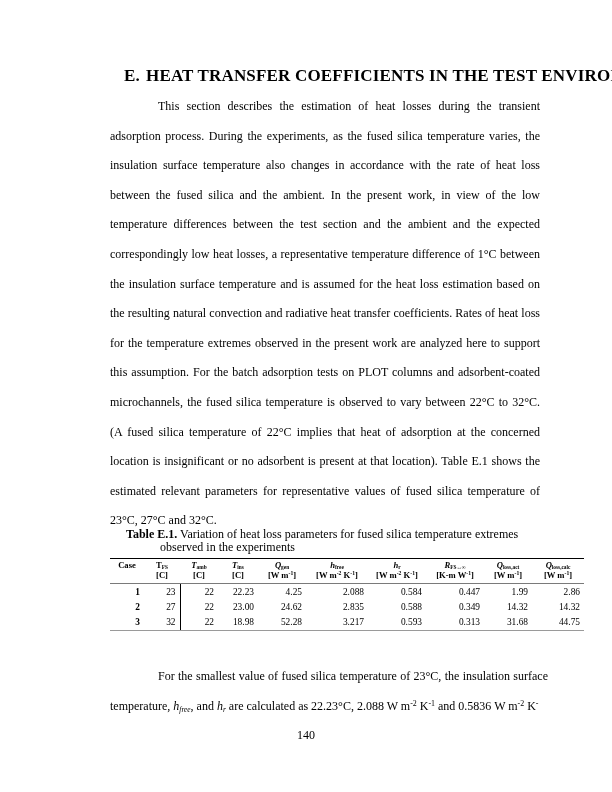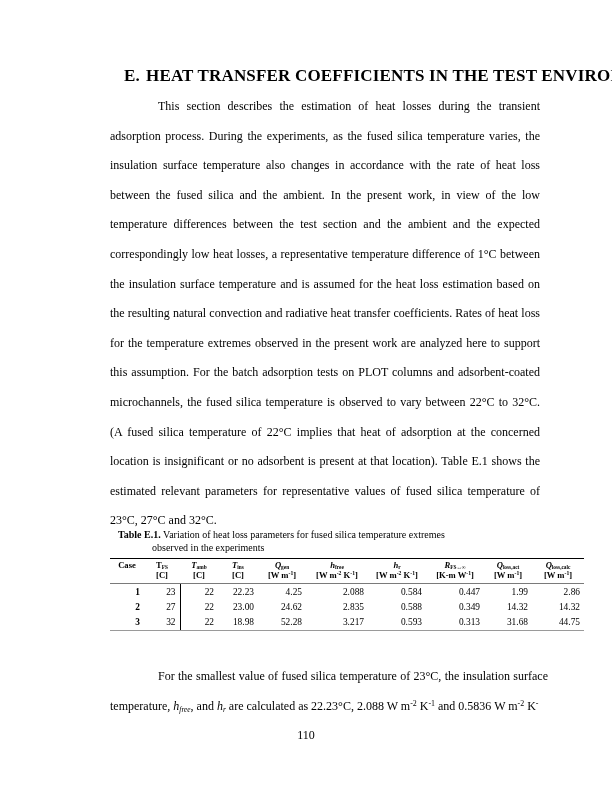--- a/index.html
+++ b/index.html
@@ -64,24 +64,24 @@
   }
   .ital { font-style: italic; font-family: Liberation Serif, serif; }
   
   .table-block {
     position: absolute;
     left: 110px;
     top: 528px;
     width: 424px;
   }
   .tbl-caption {
-    font-size: 10px;
+    font-size: 12px;
     line-height: 13.2px;
     text-align: justify;
-    margin: 0 0 4px 8px;
+    margin: 0 0 4px 16px;
     padding-right: 2px;
   }
   .tbl-caption .cap-label { font-weight: bold; }
   .tbl-caption .cap-line2 {
     display: block;
     margin-left: 34px;
     text-align: left;
   }
   table.data {
     border-collapse: collapse;
@@ -267,15 +267,15 @@
           <td>44.75</td>
         </tr>
       </tbody>
     </table>
   </div>
 
   <div class="footer-para">
     <p class="para indent"><span>For the smallest value of fused silica temperature of 23°C, the insulation surface temperature, </span><span class="ital"><span>h</span><sub>free</sub></span><span>, and </span><span class="ital"><span>h</span><sub>r</sub></span><span> are calculated as 22.23°C, 2.088 W m</span><sup>-2</sup><span> K</span><sup>-1</sup><span> and 0.5836 W m</span><sup>-2</sup><span> K</span><sup>-</sup></p>
   </div>
 
-  <div class="page-number">110</div>
+  <div class="page-number">140</div>
 
 </div>
 
 </body></html>

